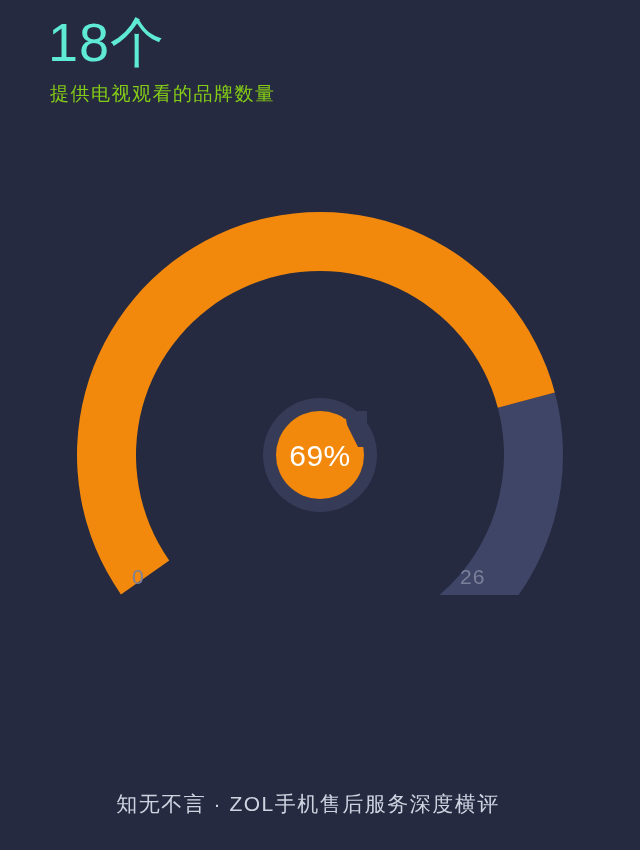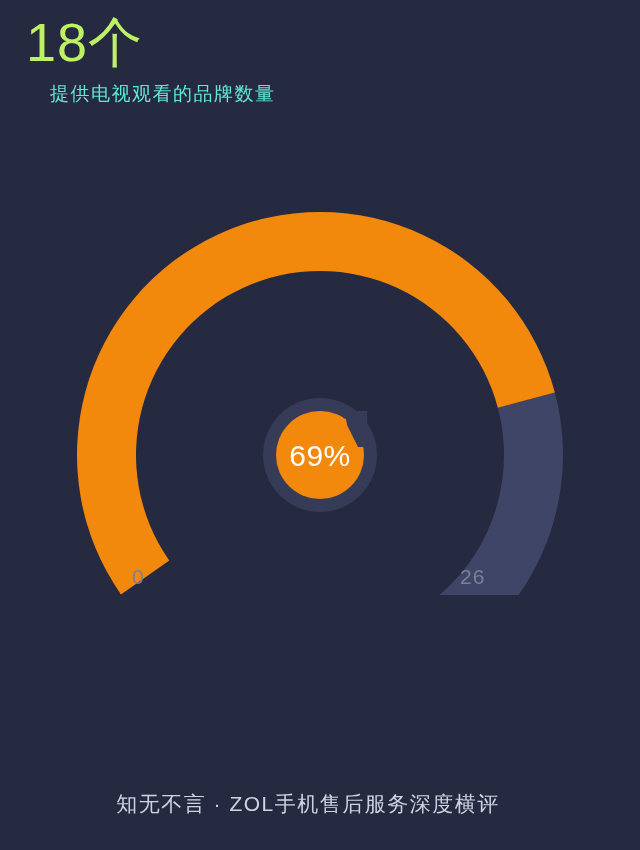--- a/index.html
+++ b/index.html
@@ -17,30 +17,30 @@
 
   
   .header {
     position: absolute;
     top: 0;
     left: 0;
     width: 640px;
     padding: 14px 0 0 0;
   }
   .headline {
-    color: #bef264;
+    color: #5eead4;
     font-size: 54px;
     font-weight: 300;
     line-height: 1.05;
     letter-spacing: 1px;
-    margin-left: 26px;
+    margin-left: 48px;
     white-space: nowrap;
   }
   .subhead {
-    color: #5eead4;
+    color: #84cc16;
     font-size: 19px;
     font-weight: 400;
     letter-spacing: 1.5px;
     margin-left: 50px;
     margin-top: 10px;
     white-space: nowrap;
   }
 
   
   .gauge-wrap {

